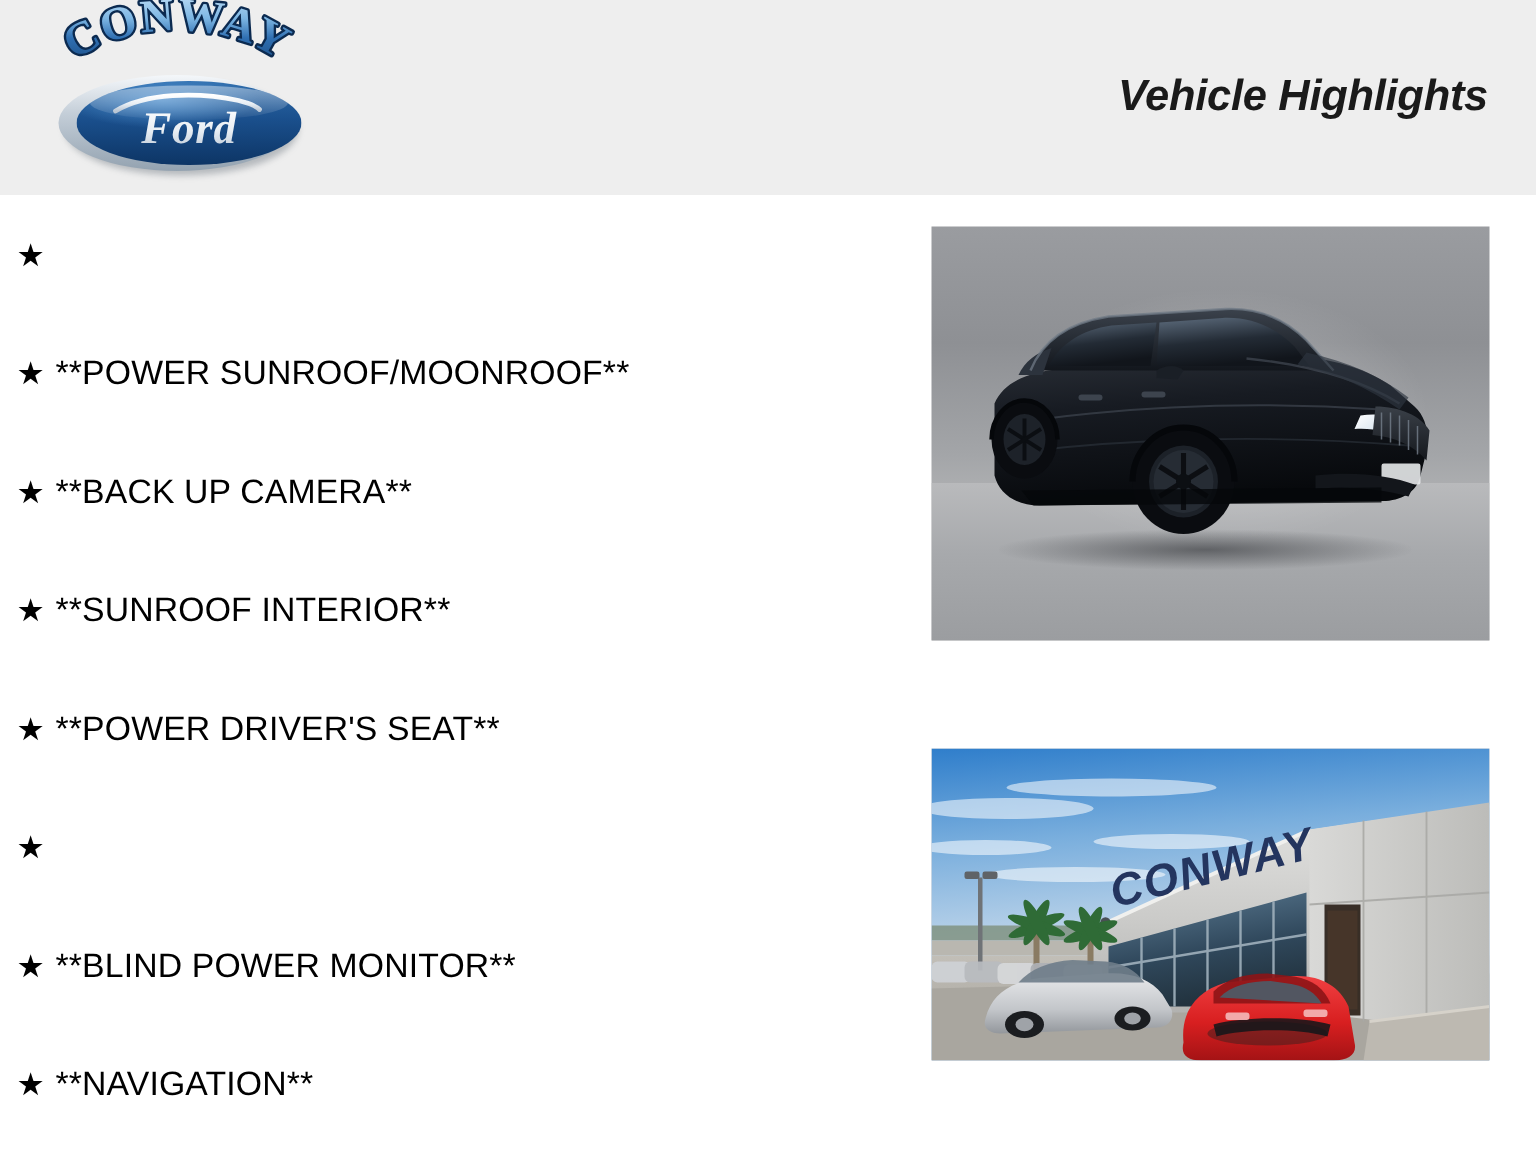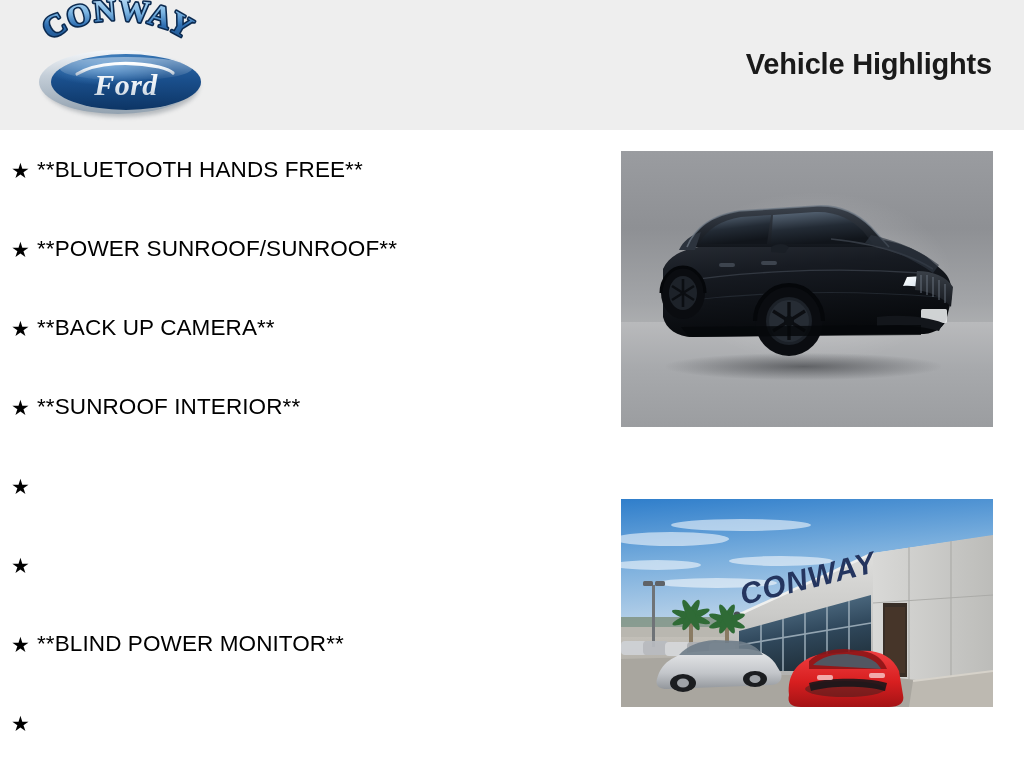--- a/index.html
+++ b/index.html
@@ -101,20 +101,21 @@
   .header-title {
     position: absolute;
     right: 32px;
     top: 48px;
     font-size: 29px;
     font-weight: bold;
     color: #1a1a1a;
     letter-spacing: -0.2px;
     text-align: right;
     white-space: nowrap;
+    font-style: italic;
   }
 
   
   .highlights {
     position: absolute;
     left: 0;
     top: 130px;
     width: 600px;
     height: 638px;
   }
@@ -242,53 +243,54 @@
     </div>
   </div>
 
   <div class="header-title">Vehicle Highlights</div>
 </div>
 
 <div class="highlights">
 
   <div class="highlight-row" style="top:23px">
     <span class="bullet-star">★</span>
-    <span class="highlight-label">**BLUETOOTH HANDS FREE**</span>
   </div>
 
   <div class="highlight-row" style="top:102px">
     <span class="bullet-star">★</span>
-    <span class="highlight-label">**POWER SUNROOF/SUNROOF**</span>
+    <span class="highlight-label">**POWER SUNROOF/MOONROOF**</span>
   </div>
 
   <div class="highlight-row" style="top:181px">
     <span class="bullet-star">★</span>
     <span class="highlight-label">**BACK UP CAMERA**</span>
   </div>
 
   <div class="highlight-row" style="top:260px">
     <span class="bullet-star">★</span>
     <span class="highlight-label">**SUNROOF INTERIOR**</span>
   </div>
 
   <div class="highlight-row" style="top:339px">
     <span class="bullet-star">★</span>
+    <span class="highlight-label">**POWER DRIVER'S SEAT**</span>
   </div>
 
   <div class="highlight-row" style="top:418px">
     <span class="bullet-star">★</span>
   </div>
 
   <div class="highlight-row" style="top:497px">
     <span class="bullet-star">★</span>
     <span class="highlight-label">**BLIND POWER MONITOR**</span>
   </div>
 
   <div class="highlight-row" style="top:576px">
     <span class="bullet-star">★</span>
+    <span class="highlight-label">**NAVIGATION**</span>
   </div>
 </div>
 
 <div class="photo photo-vehicle">
   <div class="veh-floor"></div>
   <div class="veh-vignette"></div>
   <div class="veh-shadow"></div>
 
   <svg class="veh-svg" viewBox="0 0 372 276" preserveAspectRatio="none">
     <defs>

